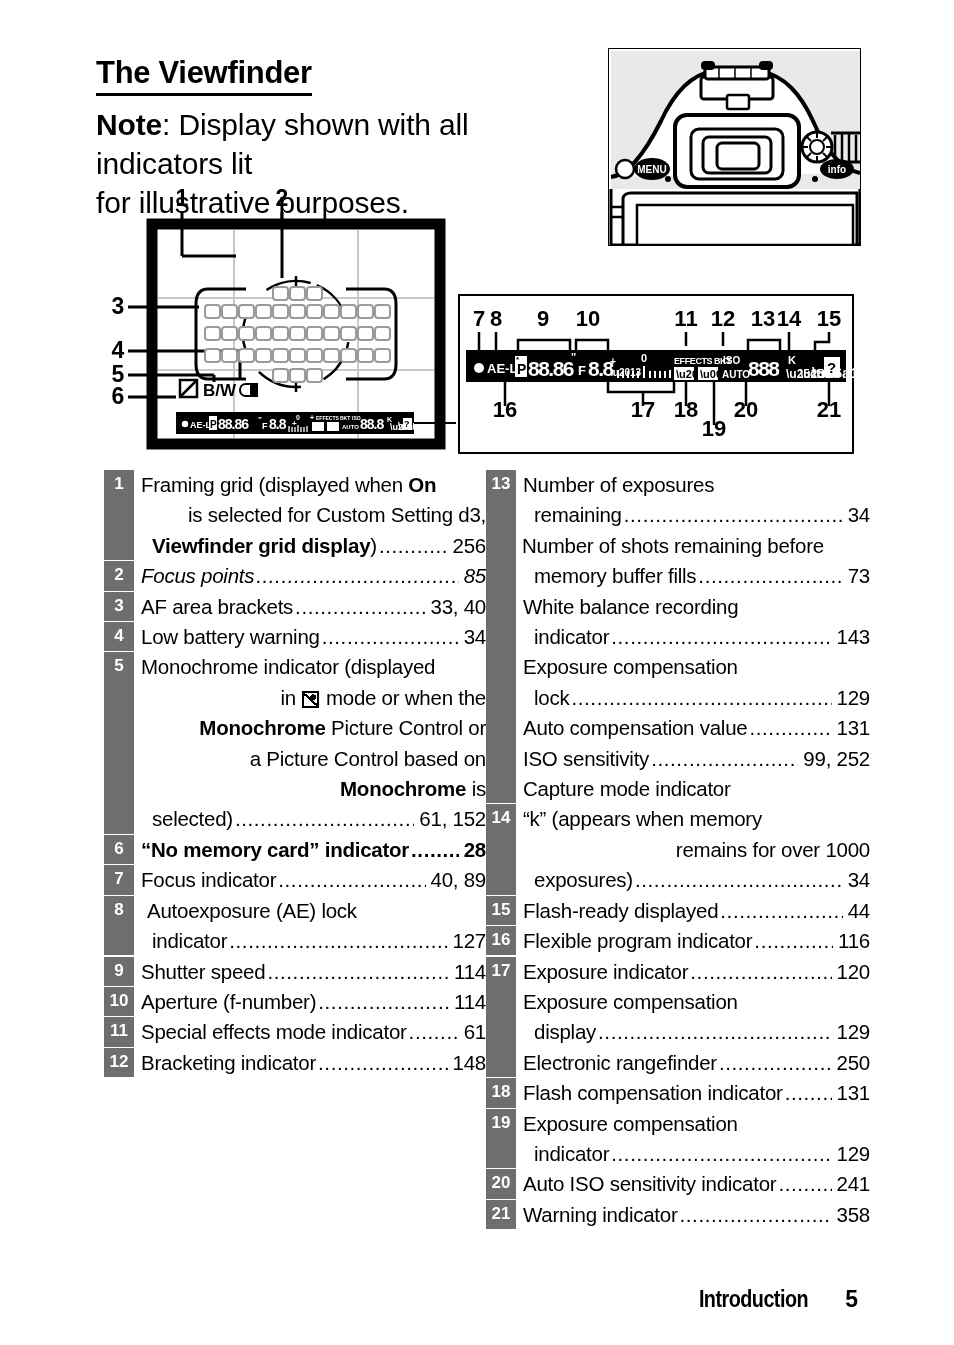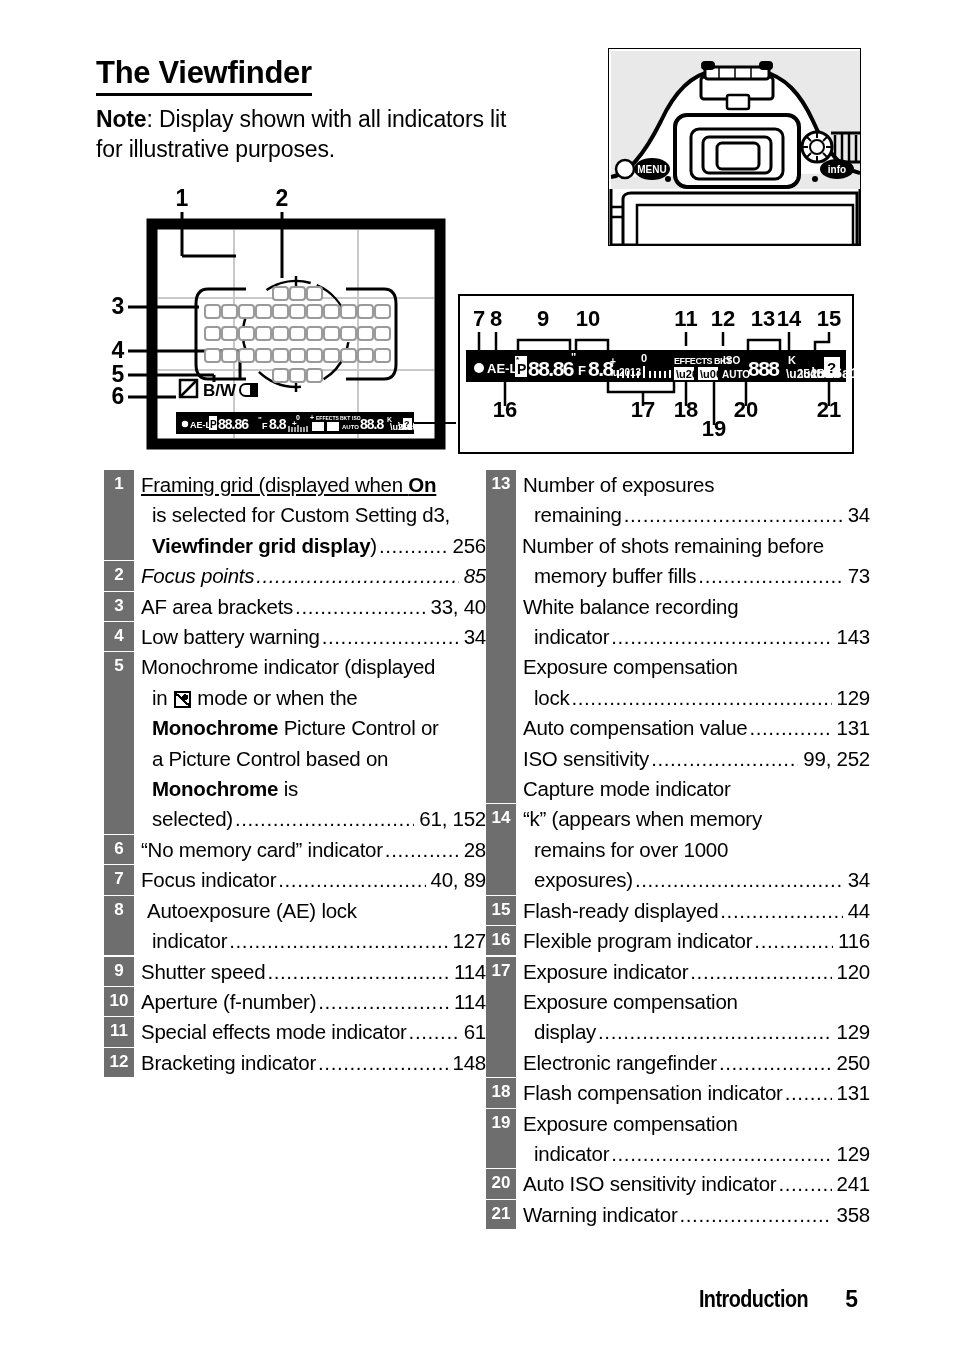--- a/index.html
+++ b/index.html
@@ -24,21 +24,21 @@
   .title {
     font-size: 31px;
     font-weight: bold;
     letter-spacing: -0.3px;
     line-height: 1.12;
     display: inline-block;
     border-bottom: 3px solid #000;
     padding-bottom: 2px;
   }
   .note-line {
-    font-size: 23px;
+    font-size: 30px;
     line-height: 1.3;
     margin-top: 9px;
     letter-spacing: -0.15px;
   }
   .note-line b { font-weight: bold; }
 
   
   .camera-figure {
     position: absolute;
     left: 608px;
@@ -102,21 +102,21 @@
   }
 
   .text-cell {
     flex: 1;
     font-size: 20.5px;
     line-height: 30.4px;
     letter-spacing: -0.25px;
     padding-left: 7px;
     white-space: nowrap;
   }
-  .text-cell.hang { padding-left: 18px; }
+  .text-cell.hang { padding-left: 18px; text-align: right; }
   .text-cell b { font-weight: bold; }
   .pg { font-variant-numeric: tabular-nums; }
 
   
   .rowline {
     display: grid;
     grid-template-columns: max-content 1fr max-content;
     align-items: baseline;
     column-gap: 2px;
     width: 100%;
@@ -494,21 +494,21 @@
       <text x="369" y="79" font-size="15" fill="#000">?</text>
     </g>
   </svg>
 </div>
 
 <div class="legend">
   <div class="col col-left" id="col-left">
       <div class="entry">
         <div class="badge-cell" style="height: 91.2px;">1</div>
         <div style="flex: 1 1 0%;">
-          <div class="text-cell" style="padding: 0px 8px 0px 7px; text-decoration: underline;"><span class="plain">Framing grid (displayed when <b>On</b></span></div>
+          <div class="text-cell" style="padding: 0px 8px 0px 7px;"><span class="plain">Framing grid (displayed when <b>On</b></span></div>
           <div class="text-cell hang" style="padding: 0px 0px 0px 18px;"><span class="plain">is selected for Custom Setting d3,</span></div>
           <div class="text-cell hang" style="padding: 0px 0px 0px 18px;">
             <div class="rowline">
               <span class="lbl"><b>Viewfinder grid display</b>)</span>
               <span class="dots">............................................................</span>
               <span class="num pg">256</span>
             </div>
           </div>
         </div>
       </div>
@@ -561,21 +561,21 @@
               <span class="lbl">selected)</span>
               <span class="dots">............................................................</span>
               <span class="num pg">61, 152</span>
             </div>
           </div>
         </div>
       </div>
       <div class="entry">
         <div class="badge-cell" style="height: 30.4px;">6</div>
         <div style="flex: 1 1 0%;">
-          <div class="text-cell" style="padding: 0px 0px 0px 7px;">
+          <div class="text-cell" style="padding: 0px 0px 0px 7px; font-weight: bold;">
             <div class="rowline">
               <span class="lbl">“No memory card” indicator</span>
               <span class="dots">............................................................</span>
               <span class="num pg">28</span>
             </div>
           </div>
         </div>
       </div>
       <div class="entry">
         <div class="badge-cell" style="height: 30.4px;">7</div>

